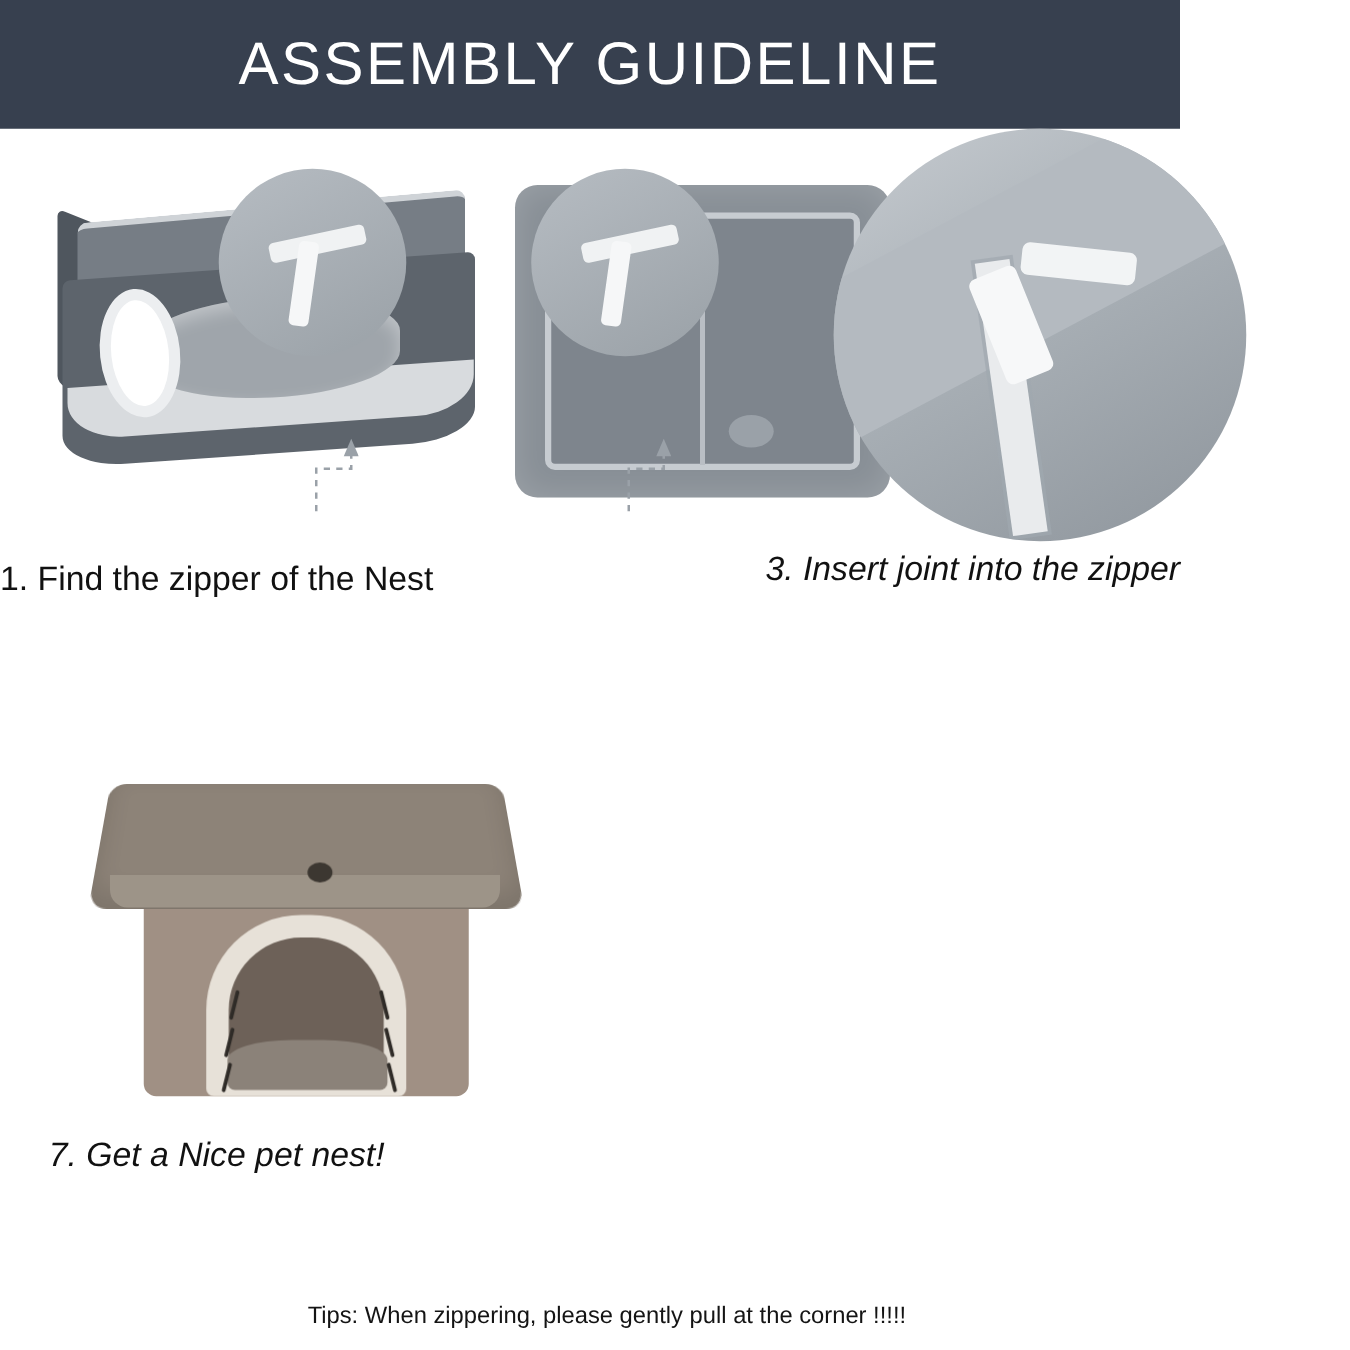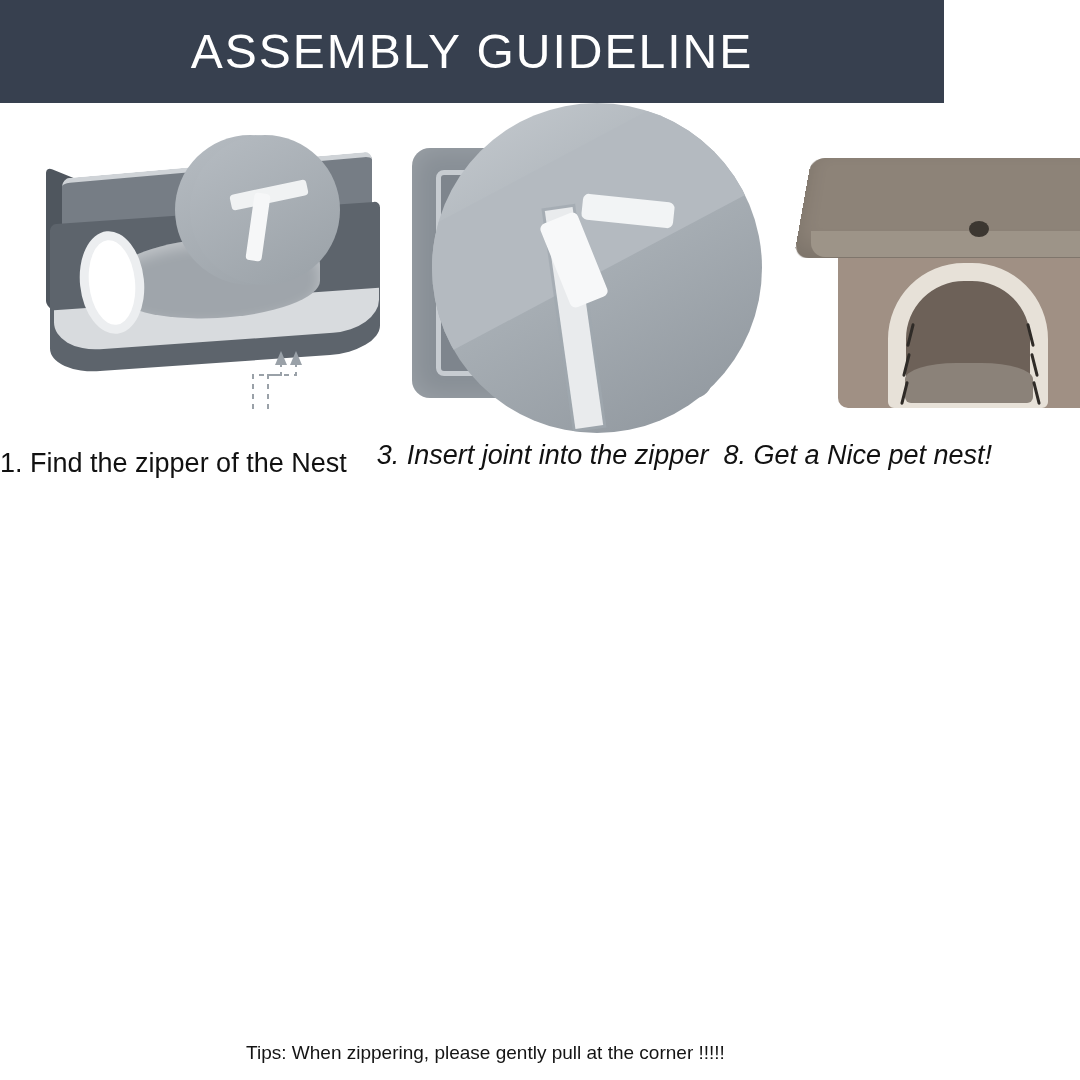--- a/index.html
+++ b/index.html
@@ -37,21 +37,21 @@
     font-size: 48px;
     letter-spacing: 2px;
     font-weight: 400;
     line-height: 1;
     text-align: center;
   }
   
   .steps {
     flex: 1 1 auto;
     display: grid;
-    grid-template-columns: 1fr 1fr 1fr 1fr;
+    grid-template-columns: 1fr 1fr 1fr;
     grid-template-rows: 1fr 1fr;
     padding: 0;
     gap: 15px;
   }
   .step {
     position: relative;
     display: flex;
     flex-direction: column;
     align-items: center;
     justify-content: flex-start;
@@ -319,21 +319,21 @@
           <div class="house-door"></div>
           <div class="house-cushion"></div>
           <div class="whisker" style="left:116px; top:210px; transform:rotate(14deg);"></div>
           <div class="whisker" style="left:112px; top:240px; transform:rotate(14deg);"></div>
           <div class="whisker" style="left:110px; top:268px; transform:rotate(14deg);"></div>
           <div class="whisker" style="left:236px; top:210px; transform:rotate(-14deg);"></div>
           <div class="whisker" style="left:240px; top:240px; transform:rotate(-14deg);"></div>
           <div class="whisker" style="left:242px; top:268px; transform:rotate(-14deg);"></div>
         </div>
       </div>
-      <div class="step-caption">8. Get a Nice pet nest!</div>
+      <div class="step-caption">7. Get a Nice pet nest!</div>
     </div>
 
   </div>
 
   <div class="tips">
     <div class="tips-text">Tips: When zippering, please gently pull at the corner !!!!!</div>
   </div>
 
 </div>
 

